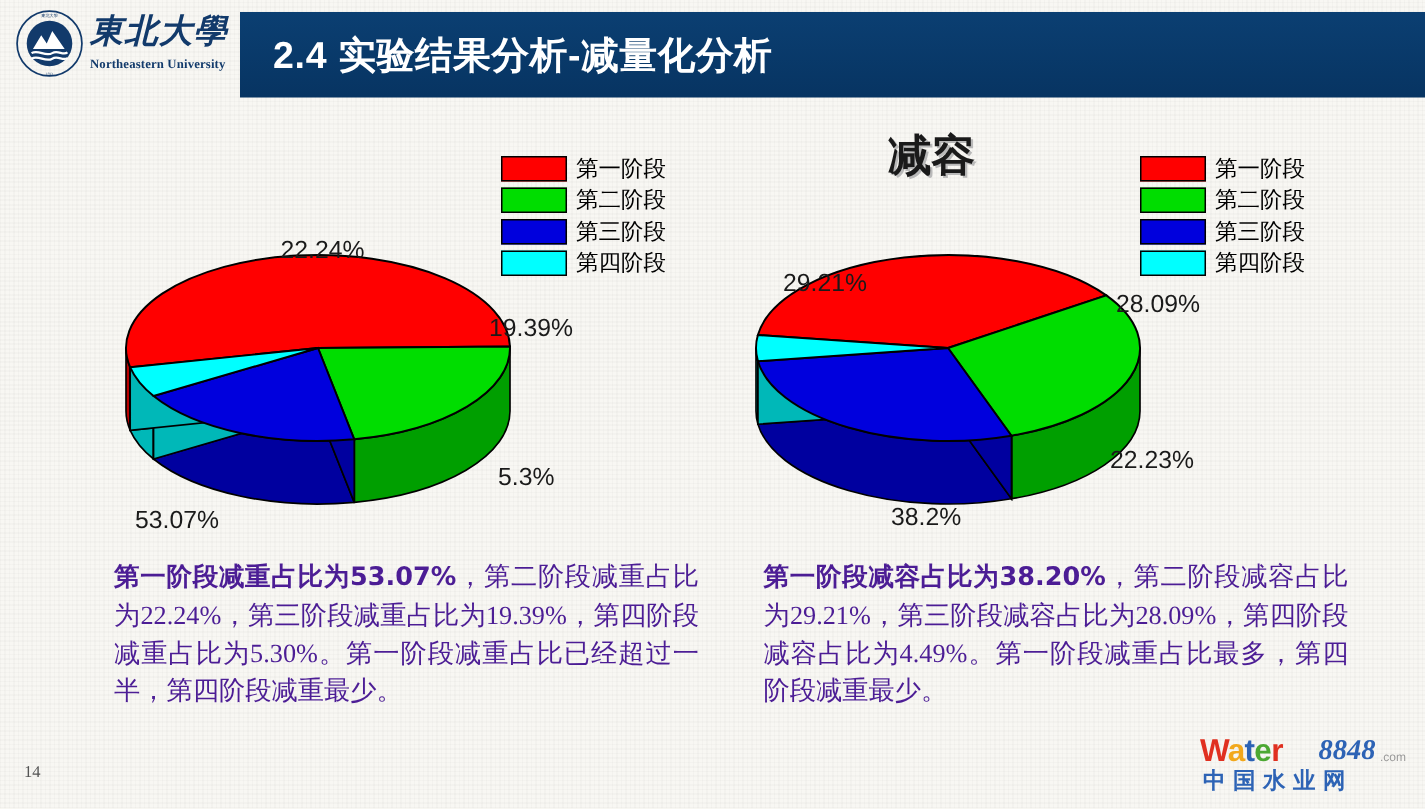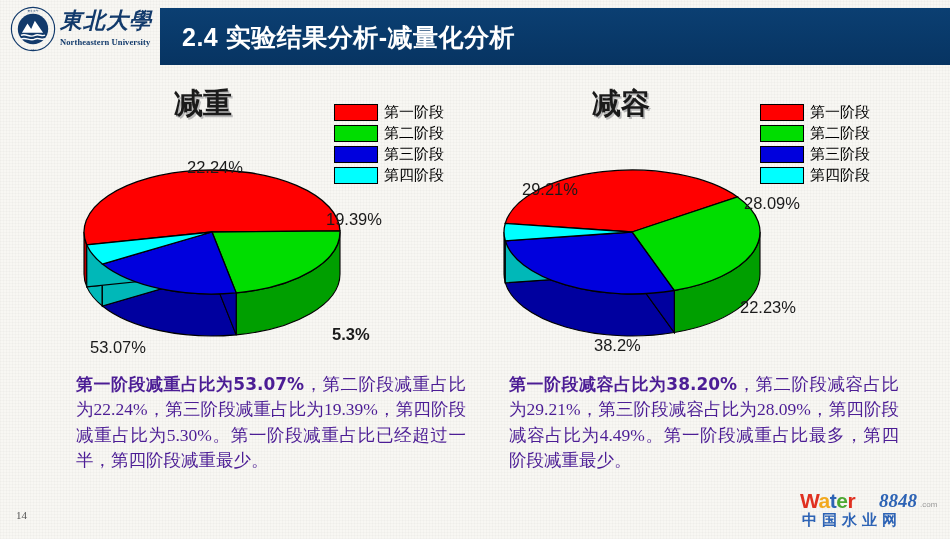--- a/index.html
+++ b/index.html
@@ -187,21 +187,20 @@
     <path d="M24 64 C34 58, 44 70, 54 64 C62 59, 70 68, 76 63" stroke="#ffffff" stroke-width="3.2" fill="none"></path>
     <path d="M24 72 C34 66, 44 78, 54 72 C62 67, 70 76, 76 71" stroke="#ffffff" stroke-width="3.2" fill="none"></path>
     <text x="50" y="12" font-size="6" fill="#123a6b" text-anchor="middle" font-family="Liberation Serif, serif">東北大學</text>
     <text x="50" y="95" font-size="5" fill="#123a6b" text-anchor="middle" font-family="Liberation Serif, serif">1923</text>
   </svg>
   <div id="logo-wordmark-cn">東北大學</div>
   <div id="logo-wordmark-en">Northeastern University</div>
 </div>
 
 <div class="chart-panel" id="panel-left">
-  <div class="chart-title">减重</div>
 
   <div class="legend">
     <div class="legend-row">
       <span class="legend-swatch" style="background:#FF0000"></span>
       <span class="legend-label">第一阶段</span>
     </div>
     <div class="legend-row">
       <span class="legend-swatch" style="background:#00DD00"></span>
       <span class="legend-label">第二阶段</span>
     </div>
@@ -227,21 +226,21 @@
       <path d="M 150 128 L 40.37474091832412 160.0065330359502 L 40.37474091832412 202.0065330359502 L 150 170 Z" fill="rgb(0,184,184)" stroke="#000" stroke-width="1.1"></path>
       <path d="M 150 128 L 24.797107106072872 140.89052483070108 L 24.797107106072872 182.89052483070108 L 150 170 Z" fill="rgb(0,184,184)" stroke="#000" stroke-width="1.1"></path>
       <path d="M 150 128 L 24.797107106072872 140.89052483070108 A 128 62 0 1 1 277.9824797025107 126.97421208377882 Z" fill="#FF0000" stroke="#000" stroke-width="1.3"></path>
       <path d="M 150 128 L 277.9824797025107 126.97421208377882 A 128 62 0 0 1 174.16911629029718 188.88471174868297 Z" fill="#00DD00" stroke="#000" stroke-width="1.3"></path>
       <path d="M 150 128 L 174.16911629029718 188.88471174868297 A 128 62 0 0 1 40.37474091832419 160.00653303595027 Z" fill="#0000DD" stroke="#000" stroke-width="1.3"></path>
       <path d="M 150 128 L 40.37474091832419 160.00653303595027 A 128 62 0 0 1 24.797107106072872 140.89052483070105 Z" fill="#00FFFF" stroke="#000" stroke-width="1.3"></path>
     </svg>
 
   <div class="pct-label" style="left:125px; top:80px;">22.24%</div>
   <div class="pct-label" style="left:264px; top:132px;">19.39%</div>
-  <div class="pct-label" style="left:270px; top:247px;font-weight:bold;">5.3%</div>
+  <div class="pct-label" style="left:270px; top:231px;">5.3%</div>
   <div class="pct-label" style="left:28px;  top:260px;">53.07%</div>
 </div>
 
 <div class="chart-panel" id="panel-right">
   <div class="chart-title">减容</div>
 
   <div class="legend">
     <div class="legend-row">
       <span class="legend-swatch" style="background:#FF0000"></span>
       <span class="legend-label">第一阶段</span>

